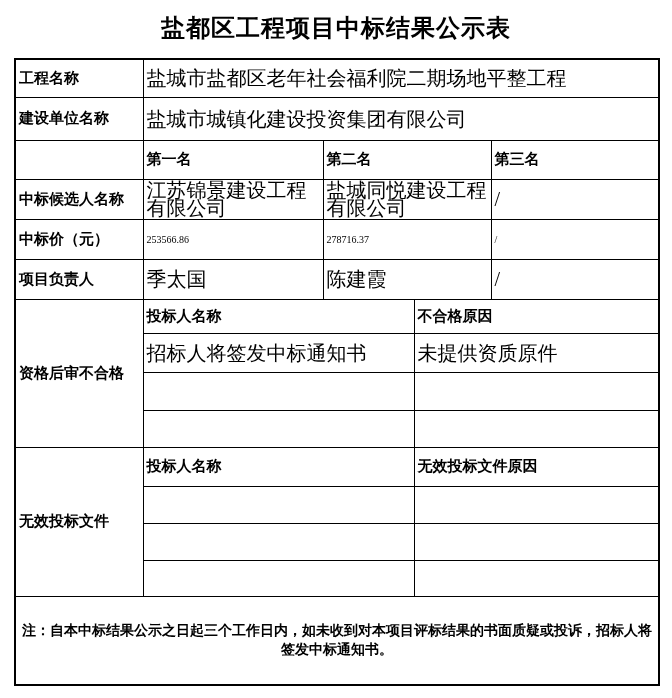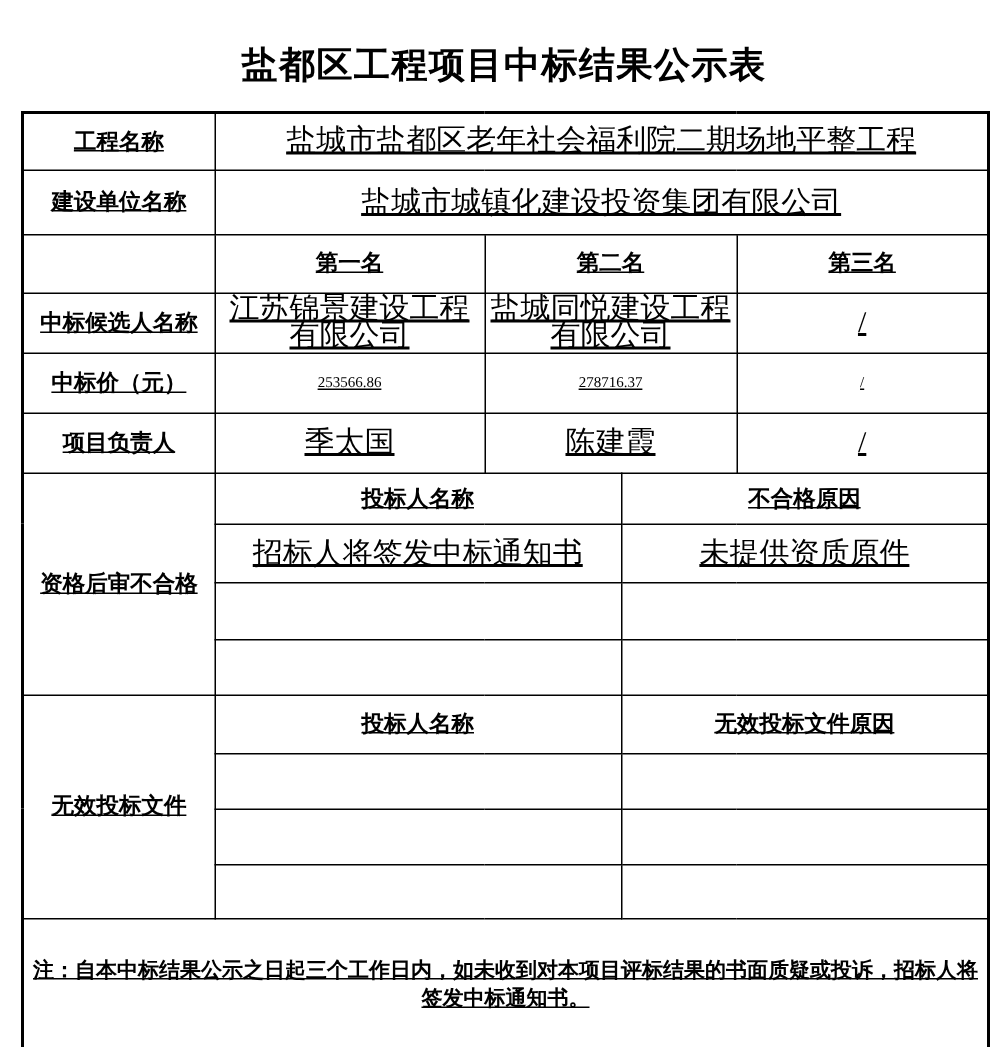--- a/index.html
+++ b/index.html
@@ -9,44 +9,42 @@
   }
   body {
     width: 672px;
     height: 698px;
     font-family: "Liberation Sans", sans-serif;
     color: #000000;
     position: relative;
   }
   .page-title {
     margin: 0;
-    padding-top: 29px;
+    padding-top: 13px;
     height: 45px;
     text-align: center;
     font-family: "Liberation Serif", "DejaVu Serif", serif;
     font-weight: bold;
     font-size: 24px;
     letter-spacing: 1px;
     line-height: 30px;
   }
   table.results {
     border-collapse: collapse;
     table-layout: fixed;
     width: 644px;
     margin-left: 14px;
     border: 2px solid #000000;
   }
   table.results td {
     border: 1px solid #000000;
     padding: 1px 3px;
     vertical-align: middle;
-    text-align: center;
     overflow: hidden;
     word-break: break-all;
-    text-decoration: underline;
   }
   td.lbl {
     font-family: "Liberation Sans", sans-serif;
     font-weight: bold;
     font-size: 15px;
   }
   td.val {
     font-family: "Liberation Serif", "DejaVu Serif", serif;
     font-size: 20px;
     line-height: 18px;

